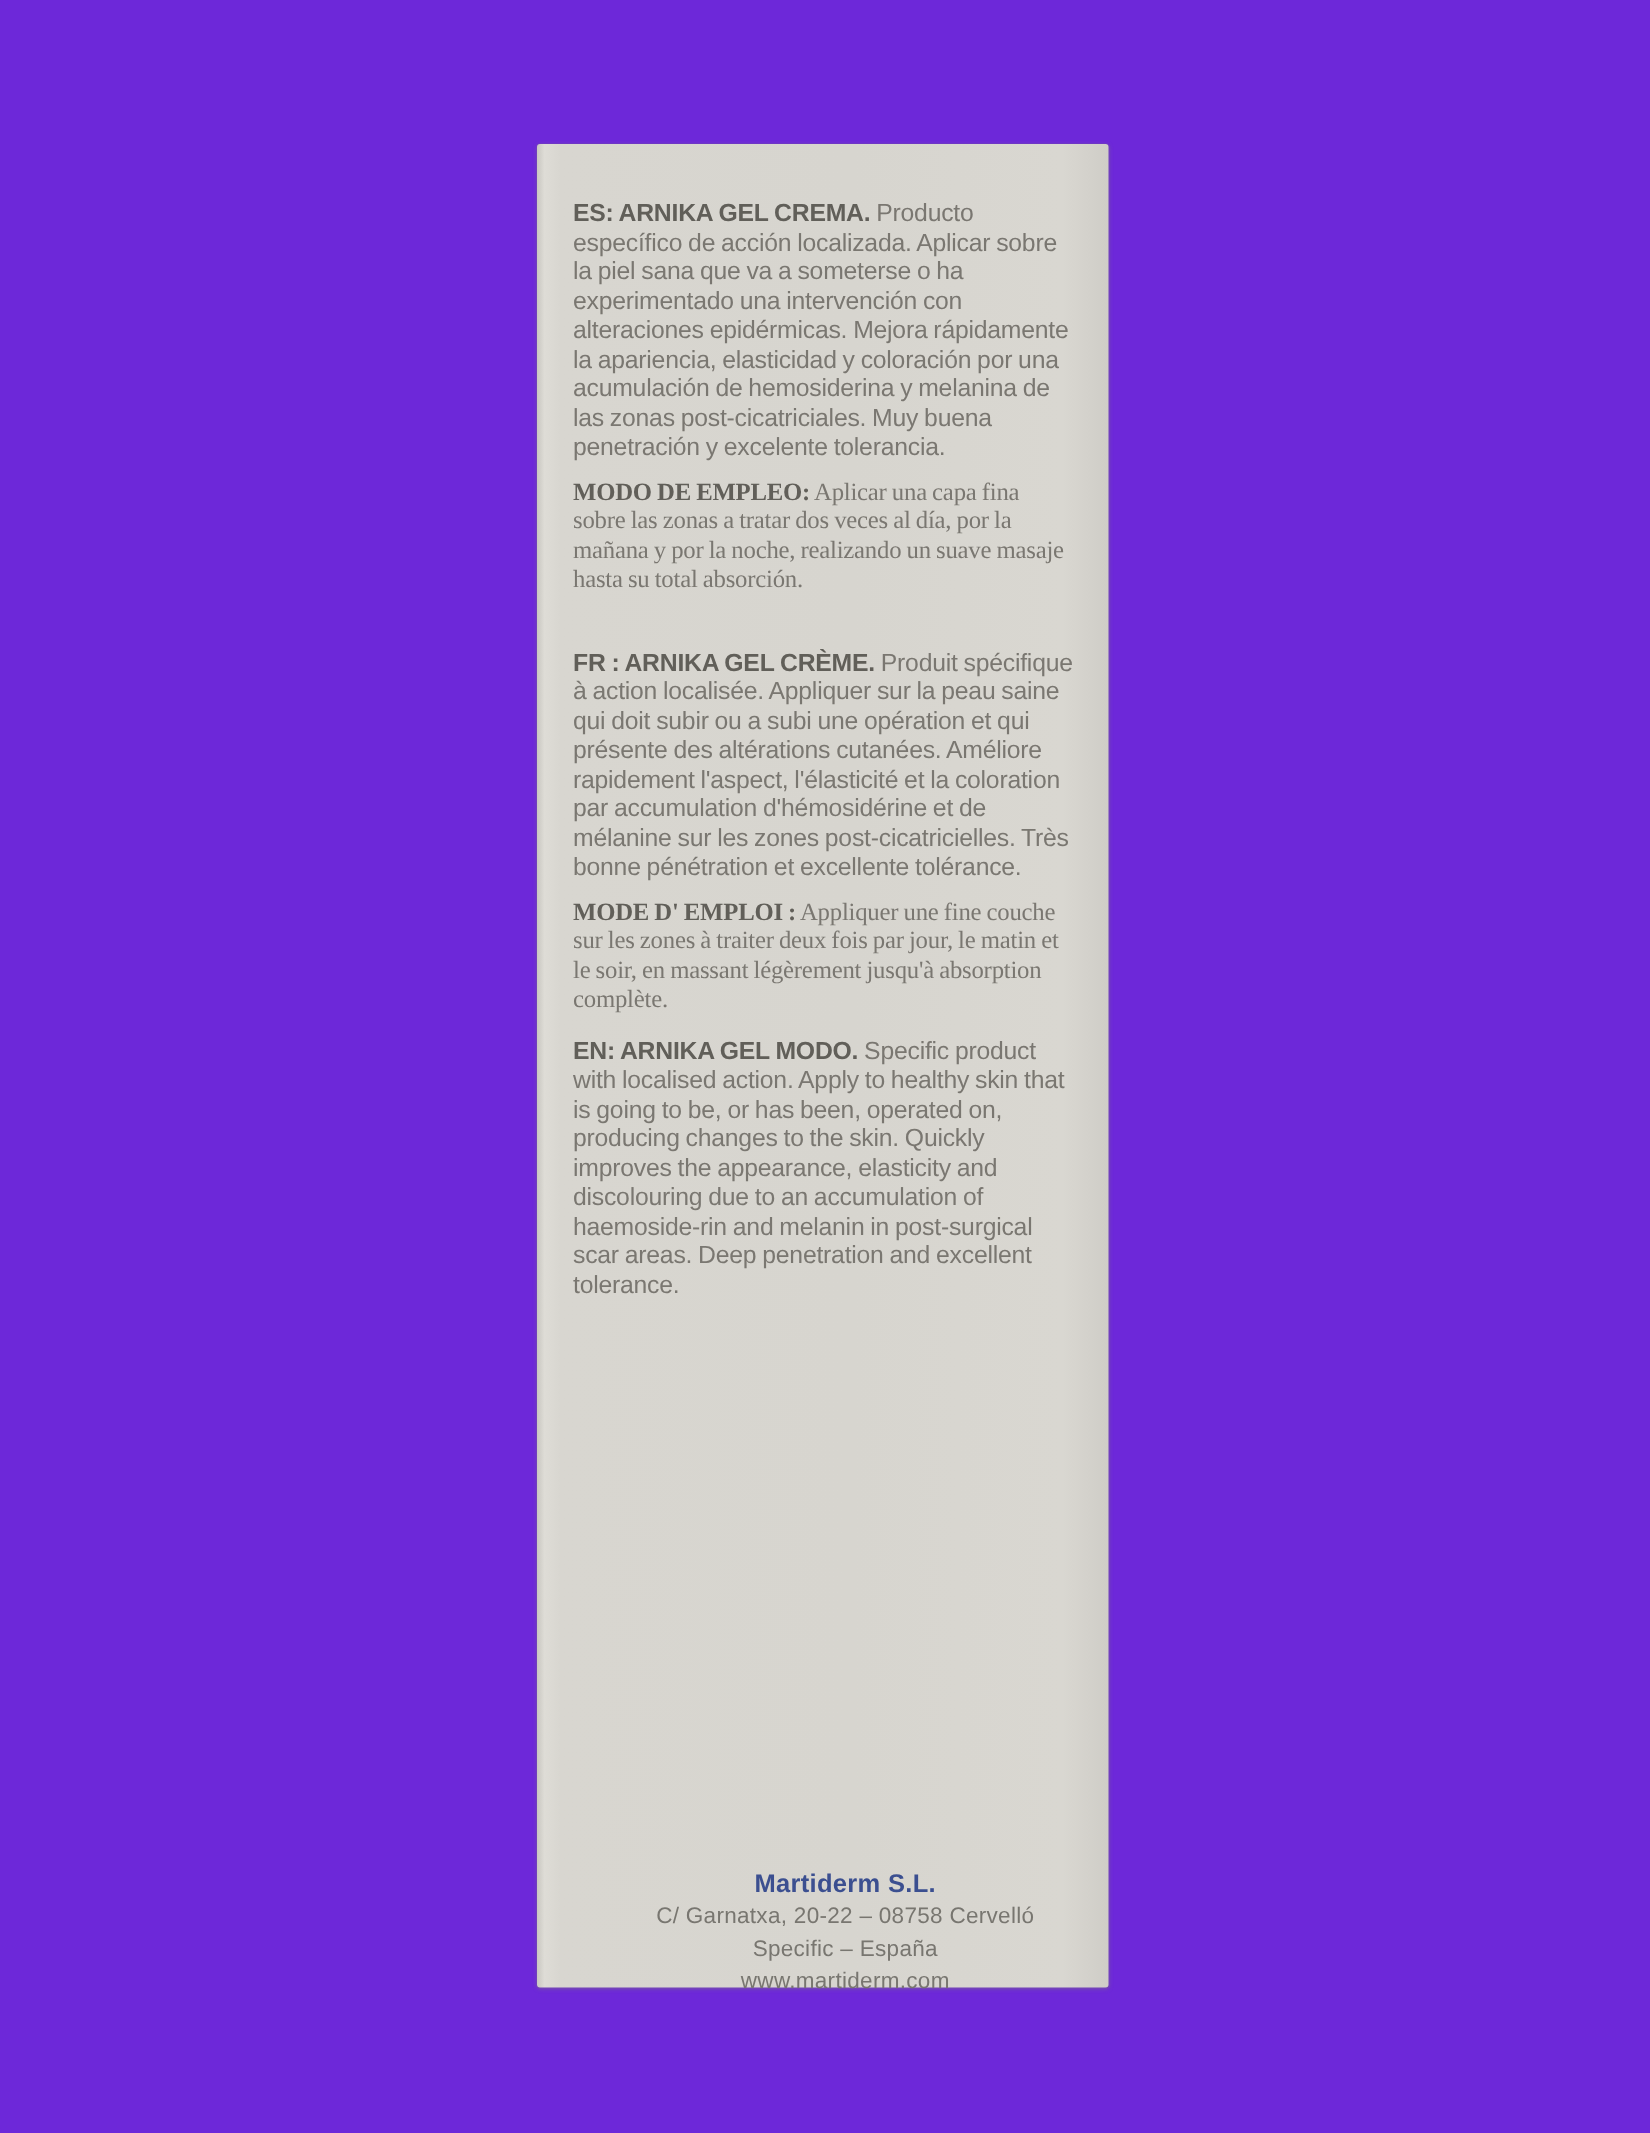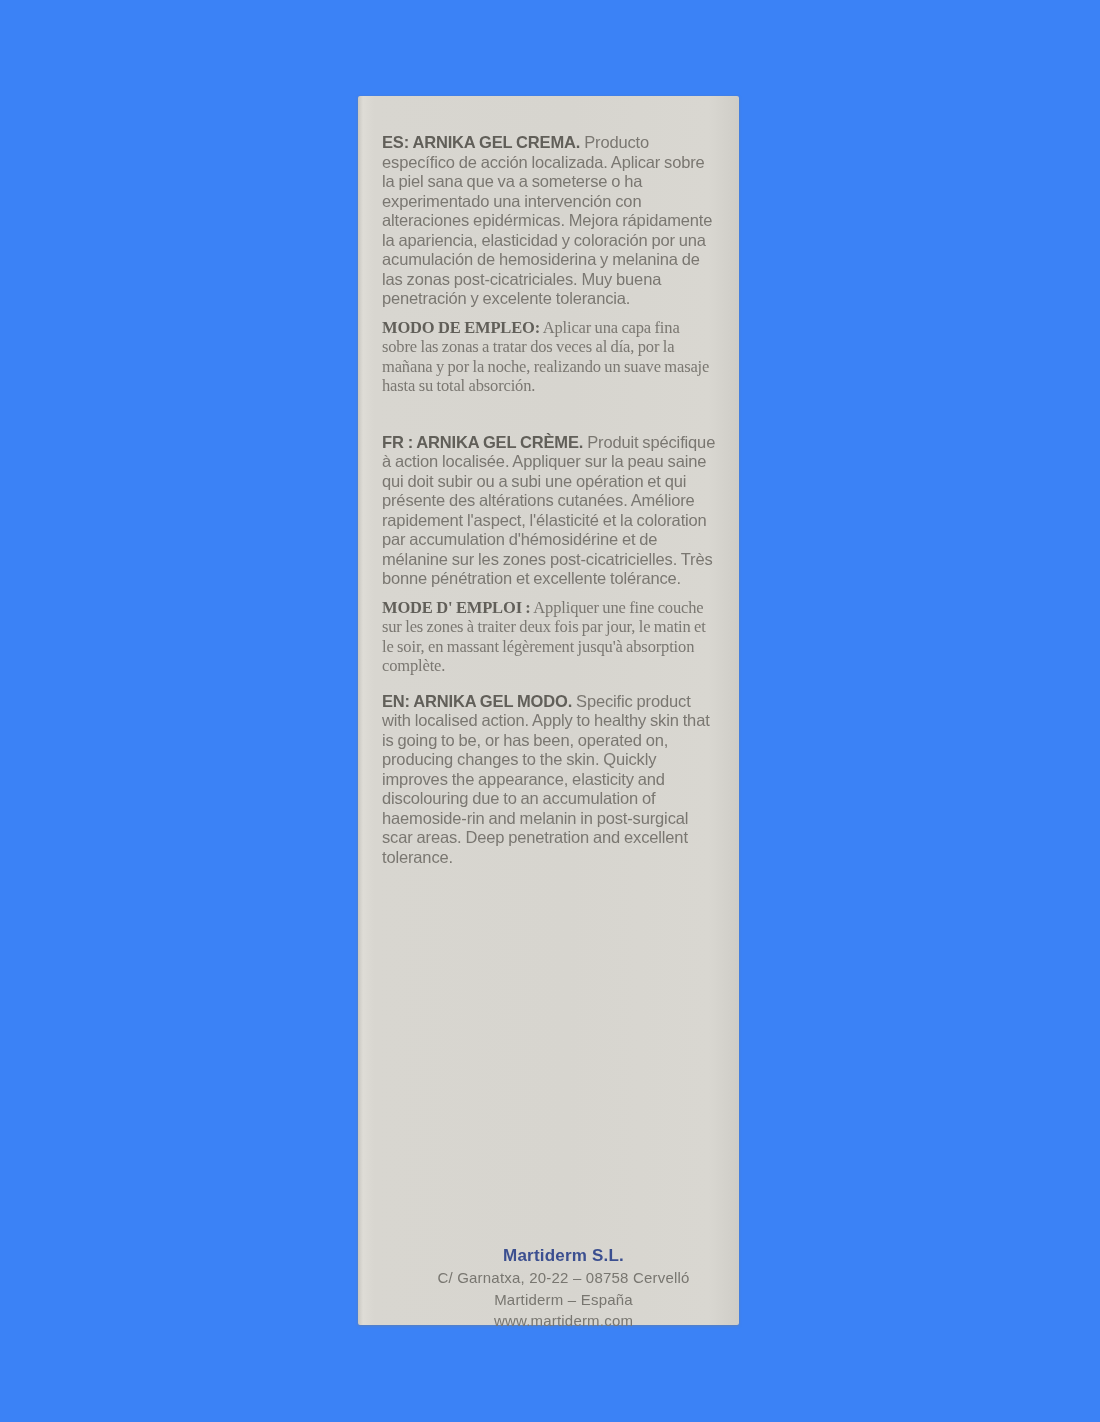--- a/index.html
+++ b/index.html
@@ -8,21 +8,21 @@
     width: 1100px;
     height: 1422px;
     background: #ffffff;
     font-family: "Liberation Sans", sans-serif;
     overflow: hidden;
   }
   .photo-stage {
     position: relative;
     width: 1100px;
     height: 1422px;
-    background: #3b82f6;
+    background: #6d28d9;
   }
   .box-panel {
     position: absolute;
     left: 358px;
     top: 96px;
     width: 381px;
     height: 1229px;
     background: linear-gradient(90deg,
       #c9c7c1 0px,
       #dedcd6 5px,
@@ -109,18 +109,18 @@
         <span class="lead">EN: ARNIKA GEL MODO.</span>
         <span>Specific product with localised action. Apply to healthy skin that is going to be, or has been, operated on, producing changes to the skin. Quickly improves the appearance, elasticity and discolouring due to an accumulation of haemoside-rin and melanin in post-surgical scar areas. Deep penetration and excellent tolerance.</span>
       </p>
 
 
     </div>
 
     <div class="footer">
       <div class="company">Martiderm S.L.</div>
       <div class="addr">C/ Garnatxa, 20-22 – 08758 Cervelló</div>
-      <div class="addr">Martiderm – España</div>
+      <div class="addr">Specific – España</div>
       <div class="addr">www.martiderm.com</div>
     </div>
 
   </div>
 </div>
 
 </body></html>

